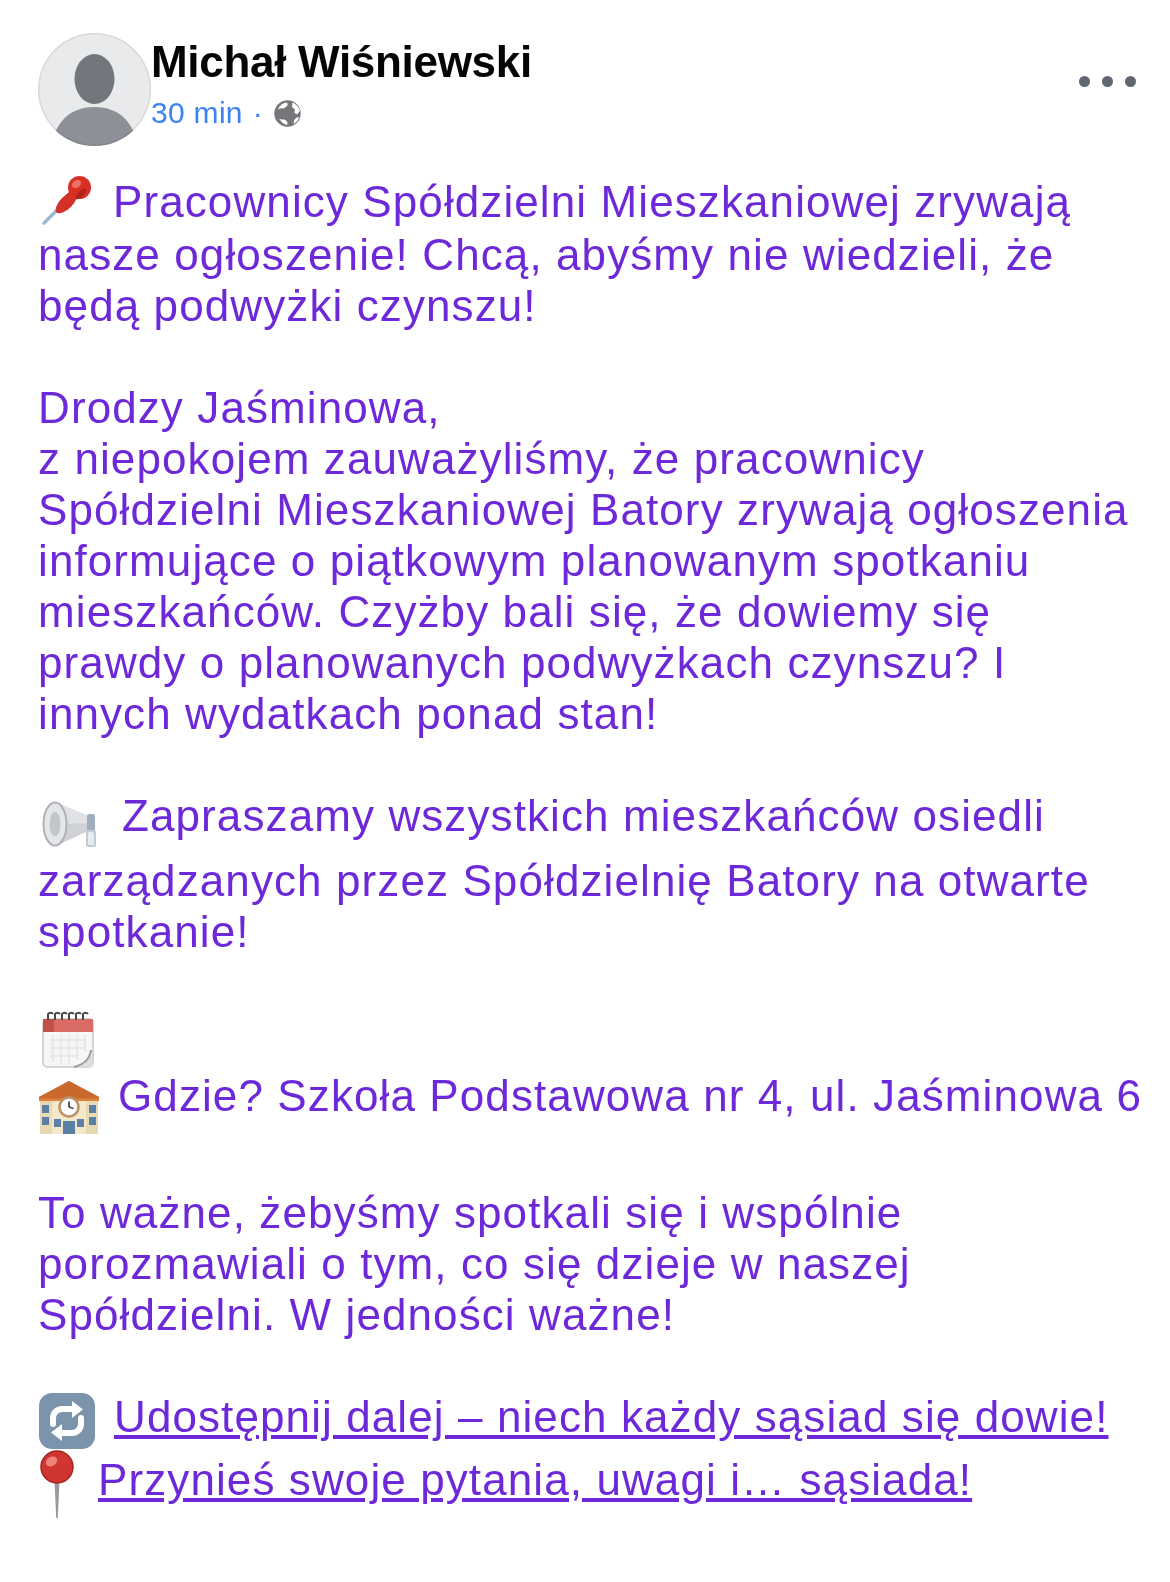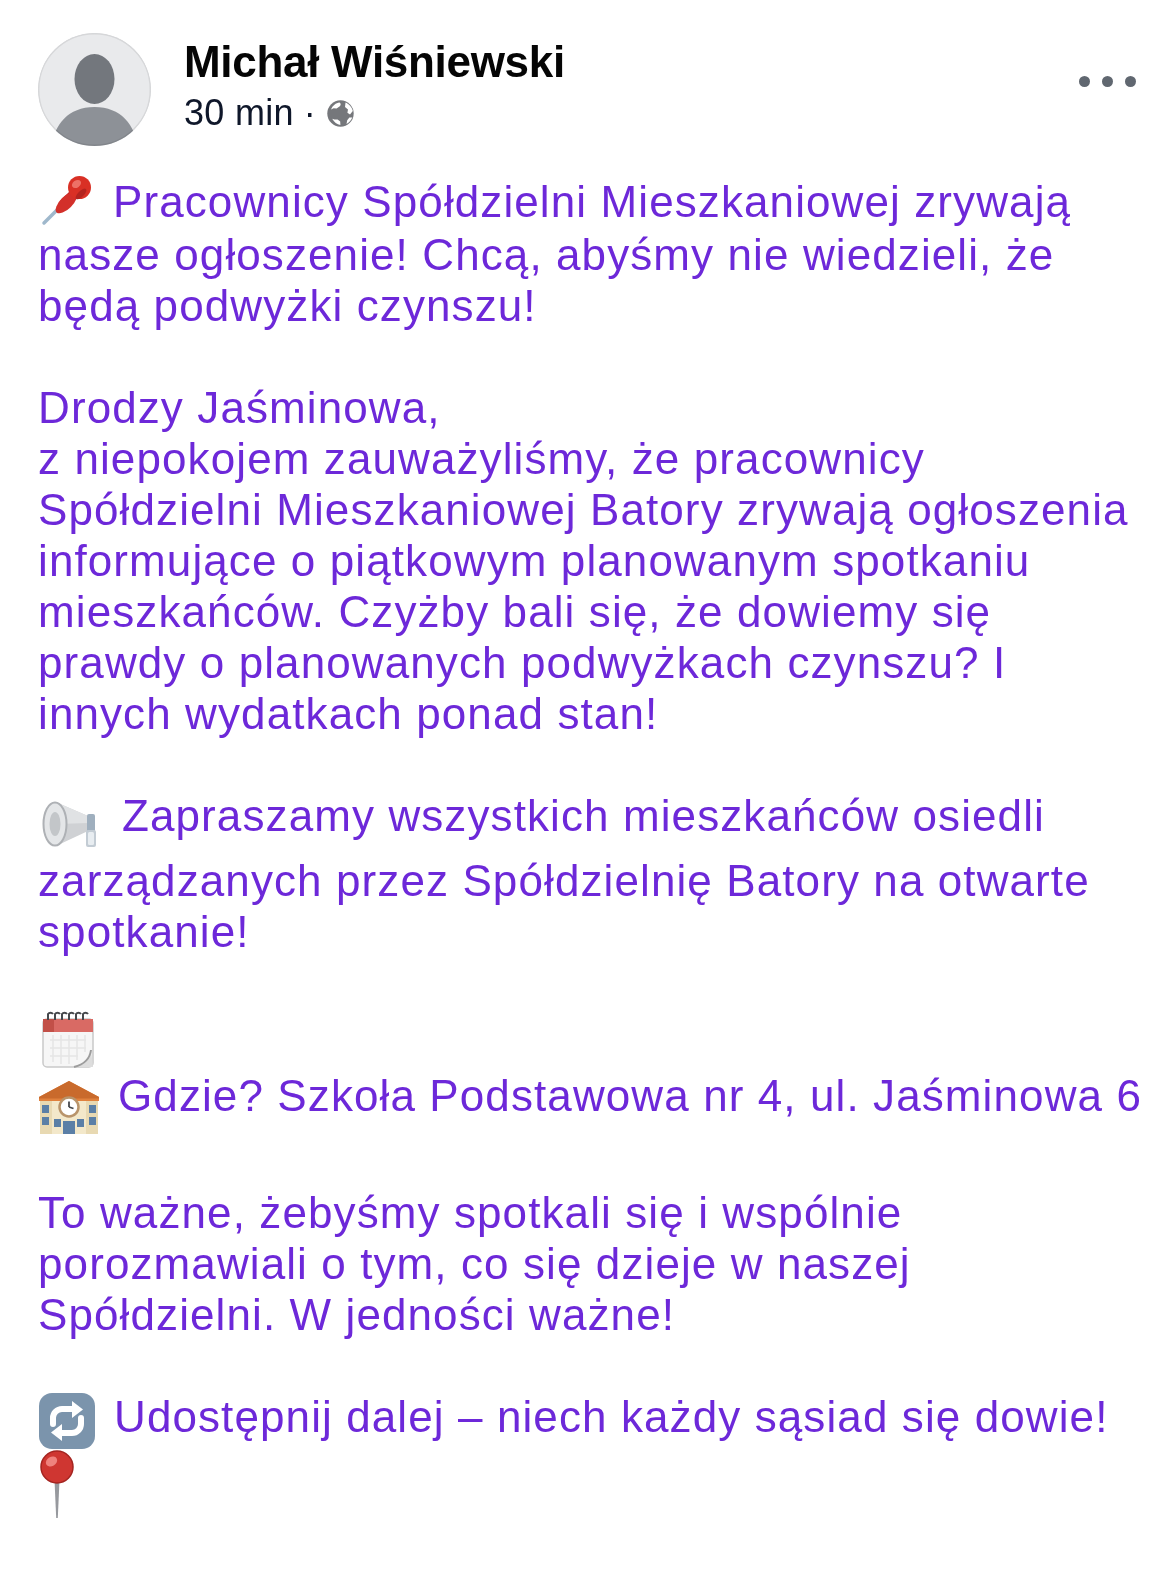--- a/index.html
+++ b/index.html
@@ -18,30 +18,30 @@
   .post-header { position: relative; display: flex; align-items: flex-start; margin-bottom: 26px; }
   .avatar {
     width: 113px; height: 113px; flex: none;
     border-radius: 50%;
     background: #e9eaec;
     box-shadow: inset 0 0 0 2px rgba(0,0,0,0.05);
     overflow: hidden;
     cursor: pointer;
   }
   .avatar svg { display: block; width: 100%; height: 100%; }
-  .header-info { margin-left: 33px; padding-top: 2px; }
+  .header-info { padding-top: 2px; }
   .author-name {
     font-size: 44px; font-weight: 700; line-height: 54px;
     letter-spacing: -0.3px; color: #050505; cursor: pointer;
   }
   .post-meta {
     margin-top: 4px;
     display: flex; align-items: center;
-    font-size: 36px; line-height: 40px; letter-spacing: 0.3px;
-    color: #0f172a;
+    font-size: 30px; line-height: 40px; letter-spacing: 0.3px;
+    color: #3b82f6;
   }
   .meta-sep { margin: 0 10px; }
   .globe { width: 29px; height: 29px; display: block; }
   .more-button {
     position: absolute; top: 18px; right: -4px;
     width: 76px; height: 60px;
     display: flex; align-items: center; justify-content: flex-end;
     cursor: pointer;
   }
   .more-button .dot {
@@ -51,21 +51,21 @@
 
   
   .post-body p {
     margin: 0 0 51px 0;
     font-size: 44px;
     line-height: 51px;
     letter-spacing: 1.1px;
     color: #6d28d9;
   }
   .post-body p.nowrap { white-space: nowrap; }
-  .post-body p:last-child { margin-bottom: 0; }
+  .post-body p:last-child { margin-bottom: 0; text-decoration: underline; }
 
   .emoji { display: inline-block; margin-right: 18px; }
   .emoji svg { display: block; }
   .emoji-pushpin     { vertical-align: -12px; }
   .emoji-loudspeaker { vertical-align: -24px; }
   .emoji-calendar    { vertical-align: -21px; }
   .emoji-school      { vertical-align: -25px; }
   .emoji-repeat      { vertical-align: -18px; }
   .emoji-roundpin    { vertical-align: -27px; margin-right: 22px; }
 </style>
@@ -210,17 +210,17 @@
           <polygon points="24,32 24,49 13,40.5" fill="#ffffff"></polygon>
         </svg>
       </span><span>Udostępnij dalej – niech każdy sąsiad się dowie!</span><br>
       <span class="emoji emoji-roundpin">
         <svg width="38" height="72" viewBox="0 0 38 72">
           <polygon points="16.5,30 21.5,30 19.8,68 18.2,68" fill="#97999e"></polygon>
           <circle cx="19" cy="17" r="16" fill="#cf3631"></circle>
           <circle cx="19" cy="17" r="16" fill="none" stroke="#a42420" stroke-width="1.5"></circle>
           <ellipse cx="13.5" cy="11.5" rx="6" ry="4.5" transform="rotate(-30 13.5 11.5)" fill="#f28b86" opacity="0.9"></ellipse>
         </svg>
-      </span>
+      </span><span>Przynieś swoje pytania, uwagi i… sąsiada!</span>
     </p>
 
   </div>
 </div>
 
 </body></html>

